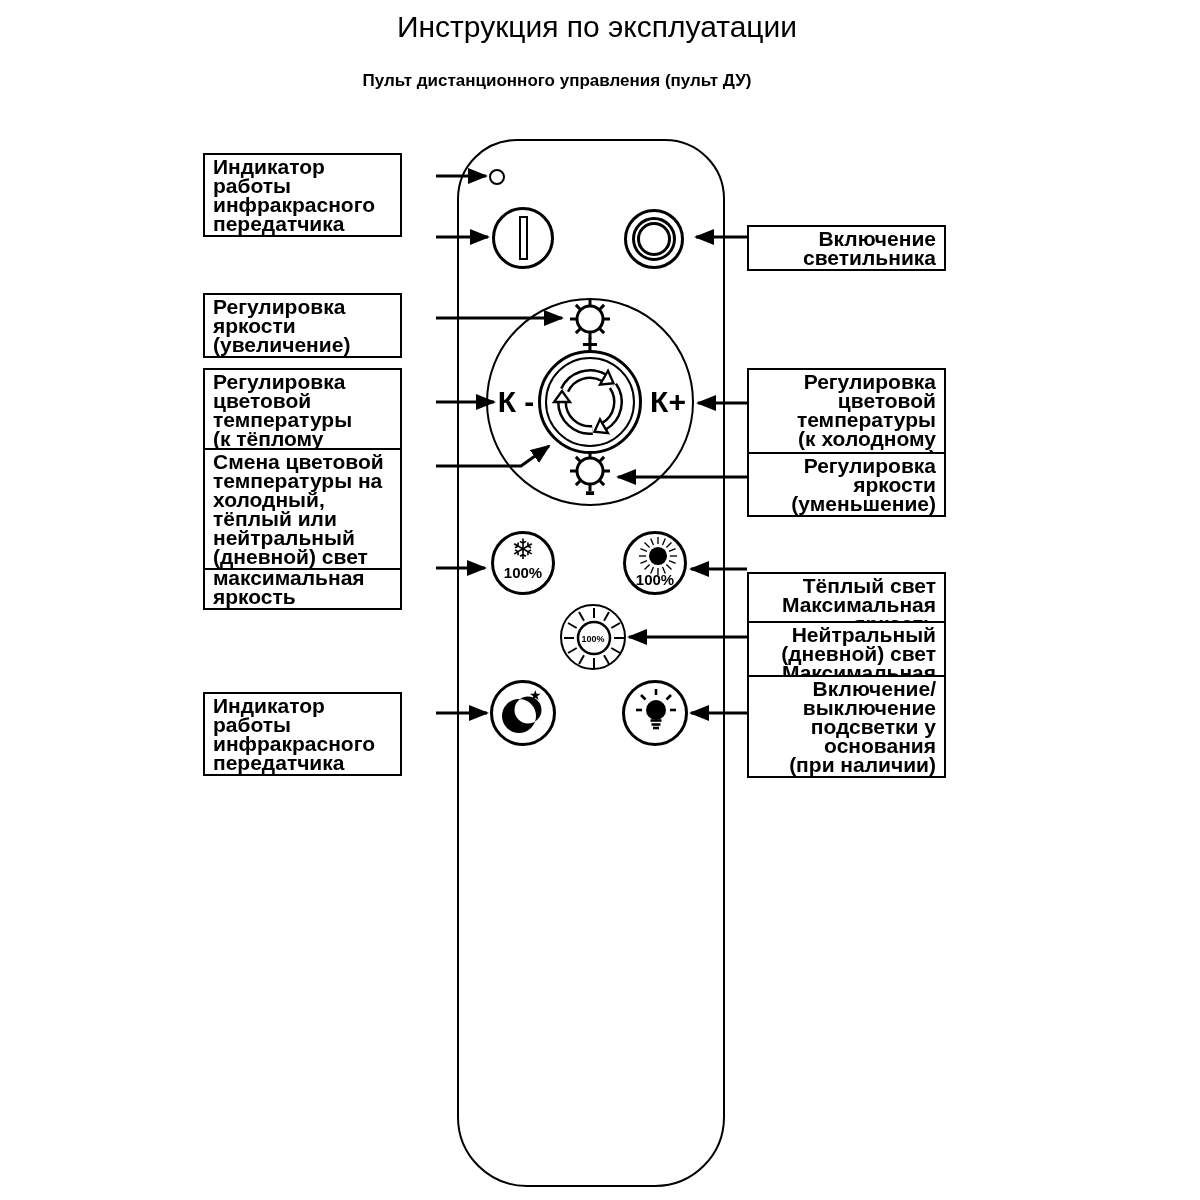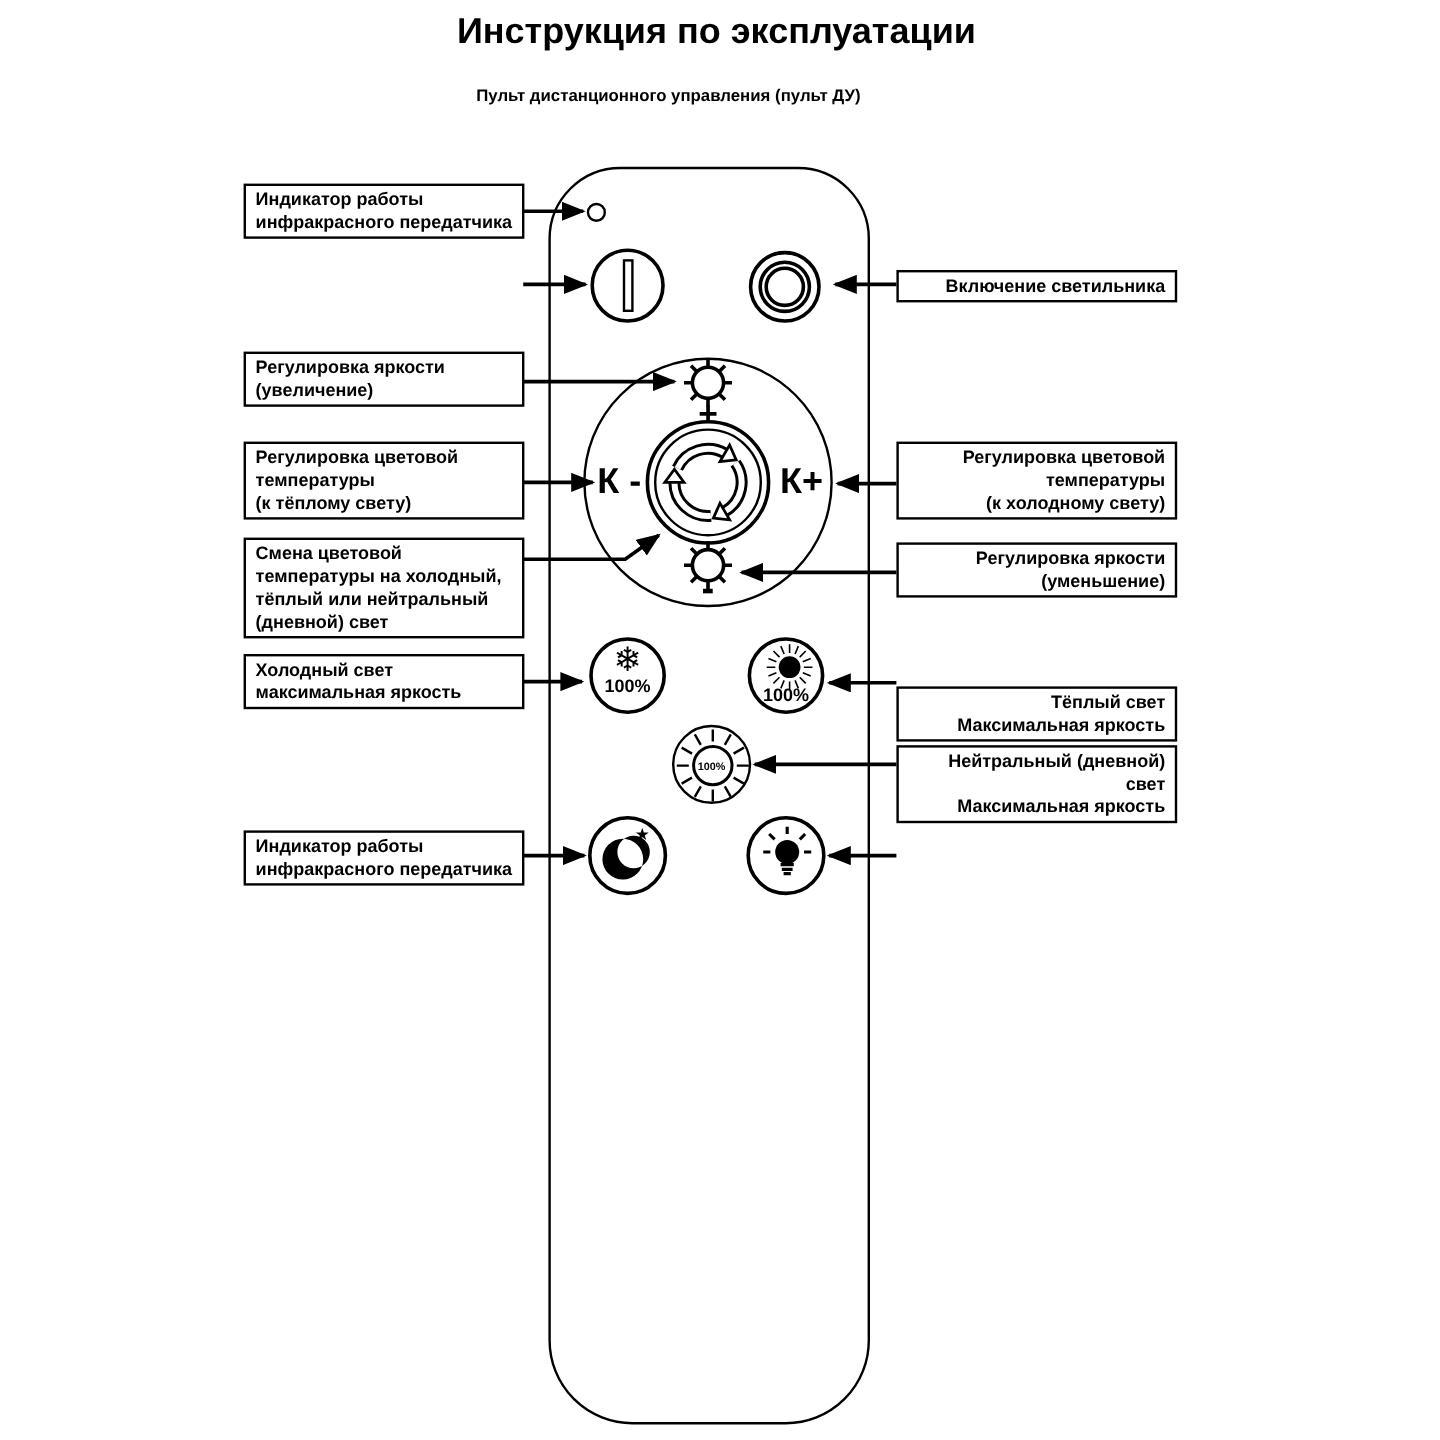--- a/index.html
+++ b/index.html
@@ -1,27 +1,27 @@
 <!DOCTYPE html>
 <html><head>
 <meta charset="utf-8">
 <style>
   html,body{margin:0;padding:0;background:#fff;}
   #page{position:relative;width:1200px;height:1200px;background:#fff;overflow:hidden;
         font-family:"Liberation Sans","DejaVu Sans",sans-serif;color:#000;}
   *{box-sizing:border-box;}
   .title{position:absolute;top:10px;left:0;width:1194px;text-align:center;
-         font-size:30px;font-weight:bold;}
+         font-size:30px;font-weight:normal;}
   .subtitle{position:absolute;top:71px;left:0;width:1114px;text-align:center;
-         font-size:14px;font-weight:bold;}
+         font-size:17px;font-weight:bold;}
   .remote{position:absolute;left:457px;top:139px;width:268px;height:1048px;
           border:2.5px solid #000;border-radius:60px 60px 70px 70px;background:#fff;}
   .overlay{position:absolute;left:0;top:0;z-index:3;pointer-events:none;}
-  .lbox,.rbox{position:absolute;width:234px;border:2.5px solid #000;background:#fff;
-          padding:2px 8px;font-size:15px;line-height:19px;font-weight:bold;z-index:2;}
+  .lbox,.rbox{position:absolute;width:199px;border:2.5px solid #000;background:#fff;
+          padding:2px 8px;font-size:21px;line-height:19px;font-weight:bold;z-index:2;}
   .lbox{left:203px;text-align:left;}
   .rbox{left:747px;text-align:right;}
   .lbox span,.rbox span{white-space:pre-line;}
   .circ{position:absolute;border:3px solid #000;border-radius:50%;background:#fff;}
   .ir-dot{left:489px;top:169px;width:16px;height:16px;border-width:2.5px;}
   .btn-off{left:492px;top:207px;width:62px;height:62px;display:flex;align-items:center;justify-content:center;}
   .off-bar{width:9px;height:44px;border:2.5px solid #000;background:#fff;}
   .btn-on{left:624px;top:209px;width:60px;height:60px;display:flex;align-items:center;justify-content:center;}
   .on-mid{position:static;width:44px;height:44px;display:flex;align-items:center;justify-content:center;}
   .on-in{position:static;width:34px;height:34px;}
@@ -244,14 +244,18 @@
 (к холодному свету)</span></div>
   <div class="rbox" style="top:452px">
     <span>Регулировка яркости
 (уменьшение)</span></div>
   <div class="rbox" style="top:572px">
     <span>Тёплый свет
 Максимальная яркость</span></div>
   <div class="rbox" style="top:621px">
     <span>Нейтральный (дневной) свет
 Максимальная яркость</span></div>
+  <div class="rbox" style="top:675px">
+    <span>Включение/выключение
+подсветки у основания
+(при наличии)</span></div>
 
 </div>
 
 </body></html>

